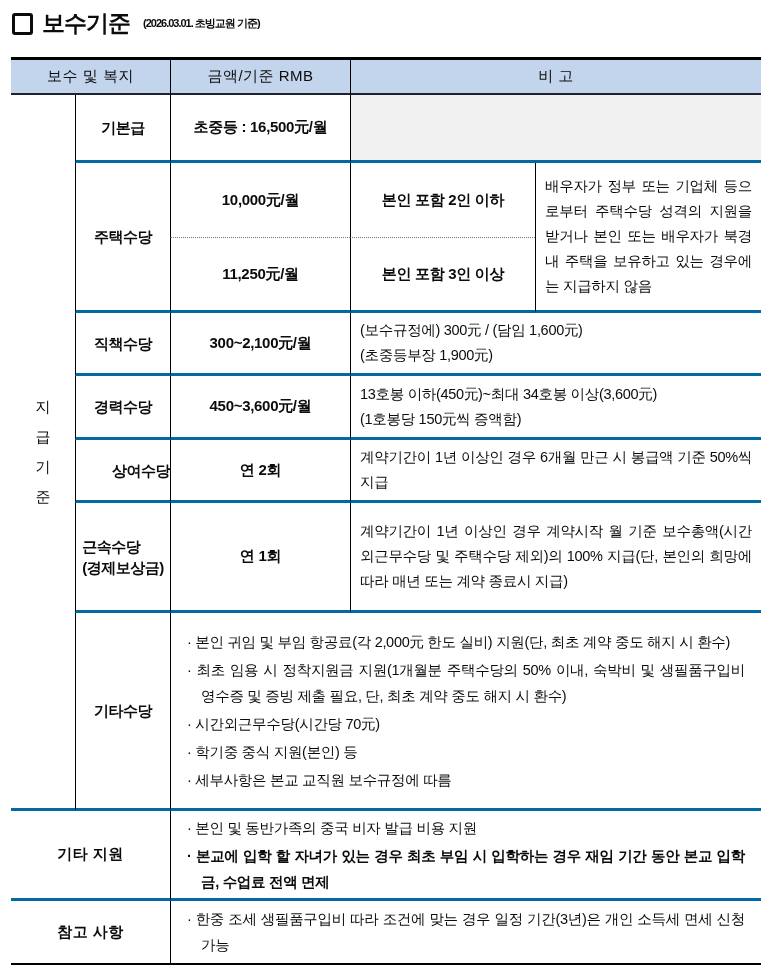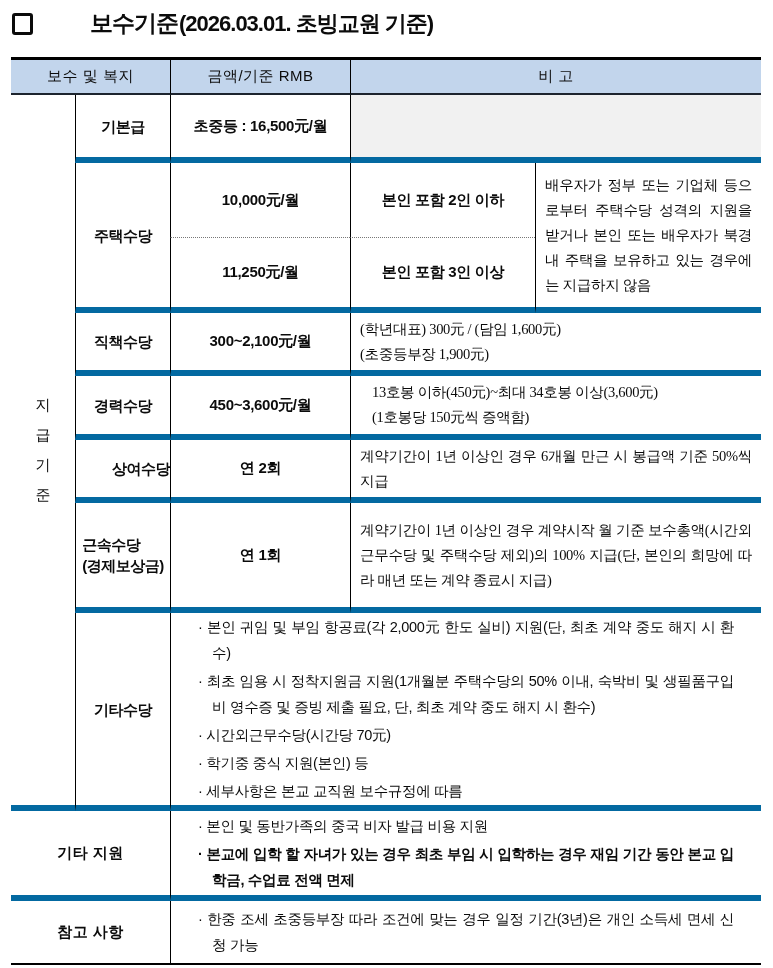--- a/index.html
+++ b/index.html
@@ -2,49 +2,49 @@
 <html><head>
 <meta charset="utf-8">
 <style>
   html,body{margin:0;padding:0;background:#fff;}
   .page{position:relative;width:773px;height:968px;background:#ffffff;overflow:hidden;
         font-family:"Liberation Sans","DejaVu Sans",sans-serif;color:#0b0b0b;}
 
   
   .title{position:absolute;left:12px;top:8px;display:flex;align-items:center;}
   .title .box{display:inline-block;width:15px;height:16px;border:3px solid #0b0b0b;border-radius:3px;margin-right:9px;}
-  .title .main{font-size:23px;font-weight:800;letter-spacing:-1px;margin-left:48px;}
-  .title .sub{font-size:22px;font-weight:800;letter-spacing:-1px;margin-left:1px;}
+  .title .main{font-size:23px;font-weight:800;letter-spacing:-1px;}
+  .title .sub{font-size:11px;font-weight:800;letter-spacing:-1px;margin-left:13px;}
 
   
   .tbl{position:absolute;left:11px;top:57px;width:750px;
        display:grid;
        grid-template-columns:64px 95px 180px 185px 226px;
        grid-template-rows:35px 68px 75px 75px 63px 64px 63px 110px 198px 90px 62px;
        border-top:3px solid #000;border-bottom:2px solid #000;}
 
   .c{box-sizing:border-box;overflow:hidden;font-size:15px;}
   .cc{display:flex;align-items:center;justify-content:center;}
   .cl{display:flex;align-items:center;}
   .bl{border-left:1px solid #000;}
-  .bb{border-bottom:6px solid #0369a1;}
+  .bb{border-bottom:3px solid #0369a1;}
   .bb2{border-bottom:2px solid #1d242e;}
   .dotb{border-bottom:1px dotted #777;}
   .hdr{background:#C2D5EC;font-weight:400;font-size:15px;letter-spacing:0.5px;}
   .grey{background:#F1F1F1;}
 
   .item{font-weight:600;letter-spacing:-0.5px;white-space:pre-line;line-height:21px;}
   .amount{font-weight:600;letter-spacing:-0.3px;}
   .cond{font-weight:700;font-size:15px;letter-spacing:-0.3px;}
   .remark{font-size:14.5px;line-height:25px;letter-spacing:-0.3px;
-          padding:5px 9px;text-align:justify;white-space:pre-line;width:100%;font-family:Liberation Serif, serif;}
+          padding:5px 9px;text-align:justify;white-space:pre-line;width:100%;}
   .vlabel{font-size:15px;line-height:30px;white-space:pre-line;font-weight:400;}
   .bullets{width:100%;padding:6px 10px;box-sizing:border-box;}
   .bullet{font-size:14.5px;line-height:26px;letter-spacing:-0.3px;text-align:justify;
-          padding-left:14px;text-indent:-14px;margin:2px 17px;}
+          padding-left:14px;text-indent:-14px;margin:2px 6px;}
   .bullet.bold{font-weight:700;}
   .biglabel{font-weight:600;font-size:15px;letter-spacing:0.5px;}
 </style>
 </head>
 <body>
 
 <div class="page">
 
   <div class="title">
     <span class="box"></span>
@@ -74,27 +74,27 @@
     <div class="c cc bl dotb cond" style="grid-area:3/4/4/5;">본인 포함 2인 이하</div>
     <div class="c cl bl bb" style="grid-area:3/5/5/6;">
       <div class="remark">배우자가 정부 또는 기업체 등으로부터 주택수당 성격의 지원을 받거나 본인 또는 배우자가 북경내 주택을 보유하고 있는 경우에는 지급하지 않음</div>
     </div>
     <div class="c cc bl bb amount" style="grid-area:4/3/5/4;">11,250元/월</div>
     <div class="c cc bl bb cond" style="grid-area:4/4/5/5;">본인 포함 3인 이상</div>
 
     <div class="c cc bl bb item" style="grid-area:5/2/6/3;">직책수당</div>
     <div class="c cc bl bb amount" style="grid-area:5/3/6/4;">300~2,100元/월</div>
     <div class="c cl bl bb" style="grid-area:5/4/6/6;">
-      <div class="remark">(학년대표) 300元 / (담임 1,600元)
+      <div class="remark">(보수규정에) 300元 / (담임 1,600元)
 (초중등부장 1,900元)</div>
     </div>
 
     <div class="c cc bl bb item" style="grid-area:6/2/7/3;">경력수당</div>
     <div class="c cc bl bb amount" style="grid-area:6/3/7/4;">450~3,600元/월</div>
-    <div class="c cl bl bb" style="grid-area:6/4/7/6;padding-left:12px;">
+    <div class="c cl bl bb" style="grid-area:6/4/7/6;">
       <div class="remark">13호봉 이하(450元)~최대 34호봉 이상(3,600元)
 (1호봉당 150元씩 증액함)</div>
     </div>
 
     <div class="c cc bl bb item" style="grid-area:7/2/8/3;padding-left:36px;">상여수당</div>
     <div class="c cc bl bb amount" style="grid-area:7/3/8/4;">연 2회</div>
     <div class="c cl bl bb" style="grid-area:7/4/8/6;">
       <div class="remark">계약기간이 1년 이상인 경우 6개월 만근 시 봉급액 기준 50%씩 지급</div>
     </div>
 
@@ -120,18 +120,18 @@
       <div class="bullets">
         <div class="bullet">· 본인 및 동반가족의 중국 비자 발급 비용 지원</div>
         <div class="bullet bold">· 본교에 입학 할 자녀가 있는 경우 최초 부임 시 입학하는 경우 재임 기간 동안 본교 입학금, 수업료 전액 면제</div>
       </div>
     </div>
     <div class="c cc bb biglabel" style="grid-area:10/1/11/3;">기타 지원</div>
 
     <div class="c cc biglabel" style="grid-area:11/1/12/3;">참고 사항</div>
     <div class="c cl bl" style="grid-area:11/3/12/6;">
       <div class="bullets">
-        <div class="bullet">· 한중 조세 초중등부장 따라 조건에 맞는 경우 일정 기간(3년)은 개인 소득세 면세 신청 가능</div>
+        <div class="bullet">· 한중 조세 생필품구입비 따라 조건에 맞는 경우 일정 기간(3년)은 개인 소득세 면세 신청 가능</div>
       </div>
     </div>
 
   </div>
 </div>
 
 </body></html>

